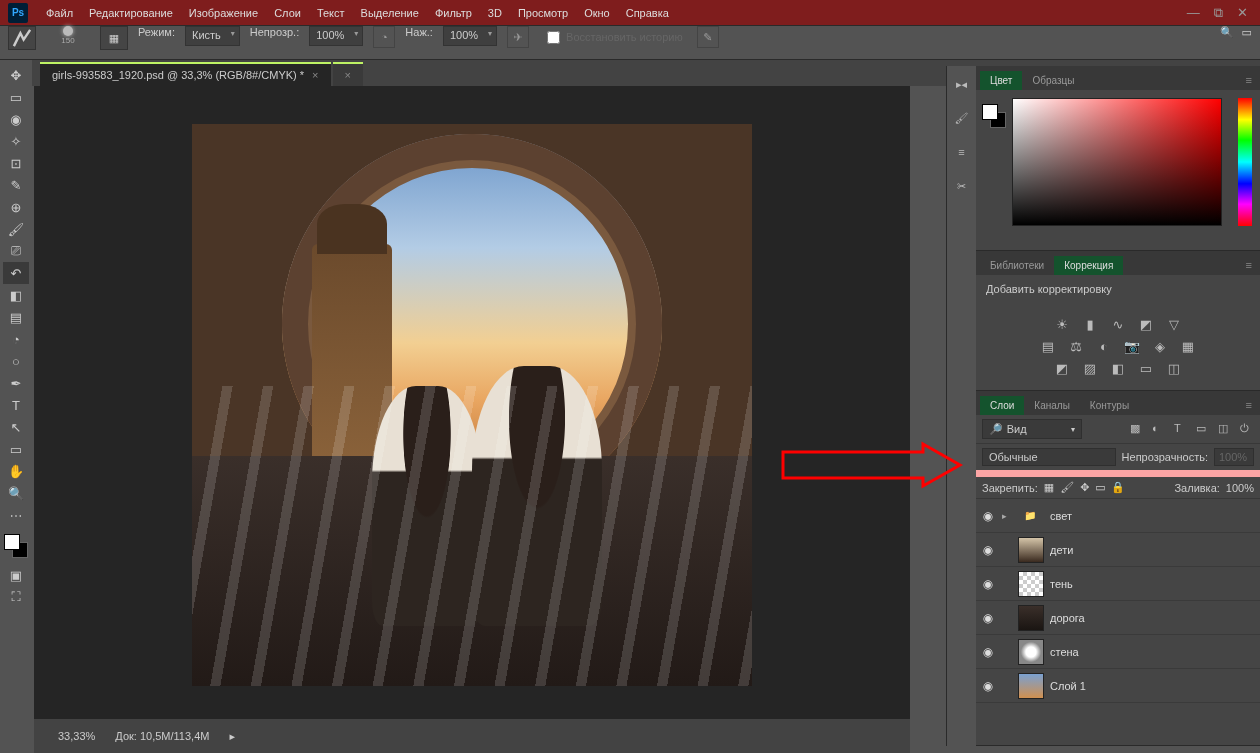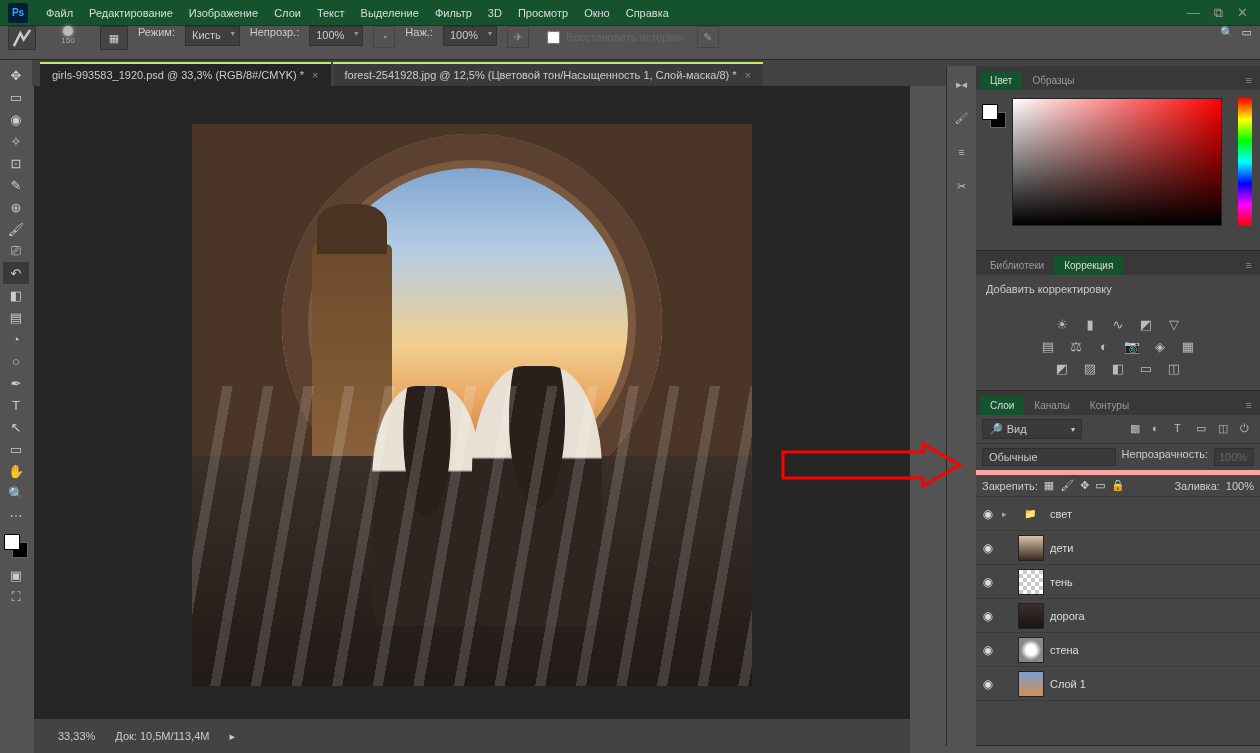--- a/index.html
+++ b/index.html
@@ -1,18 +1,18 @@
 <!DOCTYPE html>
 <html><head>
 <meta charset="utf-8">
 <style>
 *{margin:0;padding:0;box-sizing:border-box;font-family:"Segoe UI",Tahoma,sans-serif;font-size:11px;color:#ccc;user-select:none}
 body{background:#535353;width:1260px;height:753px;overflow:hidden;position:relative}
 
-.menubar{height:26px;background:#14532d;display:flex;align-items:center;padding:0 8px;border-bottom:1px solid #2a2a2a}
+.menubar{height:26px;background:#7f1d1d;display:flex;align-items:center;padding:0 8px;border-bottom:1px solid #2a2a2a}
 .ps-logo{width:20px;height:20px;background:#001e36;display:flex;align-items:center;justify-content:center;color:#31a8ff;font-weight:bold;font-size:10px;border-radius:2px;margin-right:10px}
 .menu-item{padding:4px 8px;color:#ddd;cursor:default}
 .window-controls{margin-left:auto;display:flex;gap:14px;padding-right:4px}
 .window-controls span{color:#999;cursor:default;font-size:13px}
 
 .optionsbar{height:34px;background:#535353;display:flex;align-items:flex-start;padding:0 8px;gap:10px;border-bottom:1px solid #2a2a2a}
 .opt-icon{width:28px;height:24px;background:#454545;border:1px solid #333;display:flex;align-items:center;justify-content:center}
 .brush-preview{width:44px;text-align:center}
 .brush-dot{width:10px;height:10px;background:#bbb;border-radius:50%;margin:0 auto;box-shadow:0 0 4px #bbb}
 .brush-size{font-size:8px;color:#aaa}
@@ -61,21 +61,21 @@
 .corr-body{padding:8px 10px}
 .corr-title{color:#ccc;margin-bottom:21px}
 .corr-row{display:flex;gap:10px;justify-content:center;margin:6px 0}
 .corr-row span{width:18px;height:16px;color:#bbb;display:flex;align-items:center;justify-content:center;font-size:13px}
 
 .layers-body{flex:1;display:flex;flex-direction:column}
 .layers-controls{display:flex;align-items:center;padding:4px 6px;gap:4px;border-bottom:1px solid #383838}
 .layers-controls .search{flex:0 0 100px;height:20px;background:#3a3a3a;border:1px solid #2f2f2f;padding:2px 6px;display:flex;align-items:center;gap:4px}
 .layers-controls .liconrow{margin-left:auto;display:flex;gap:8px}
 .layers-controls .licon{width:14px;height:14px;color:#bbb;font-size:11px}
-.layers-row2{display:flex;padding:4px 6px;gap:6px;border-bottom:5px solid #fca5a5;color:#888}
+.layers-row2{display:flex;align-items:center;padding:4px 6px;gap:6px;border-bottom:7px solid #fca5a5;color:#888}
 .layers-row2 .blend{flex:1;background:#3a3a3a;border:1px solid #2f2f2f;height:18px;padding:2px 6px}
 .layers-row2 .opa{width:40px;background:#3a3a3a;border:1px solid #2f2f2f;height:18px;padding:2px 4px;color:#666}
 .layers-row3{display:flex;align-items:center;padding:4px 6px;gap:6px;border-bottom:1px solid #383838;color:#888;font-size:10px}
 .layers-row3 .lockicons{display:flex;gap:6px}
 .layers-list{flex:1;overflow:auto;background:#454545}
 .layer{height:34px;display:flex;align-items:center;padding:0 4px;gap:6px;border-bottom:1px solid #3a3a3a}
 .layer .eye{width:16px;text-align:center;color:#ddd;font-size:12px}
 .layer .arrow{width:10px;color:#aaa;font-size:9px}
 .layer .thumb{width:26px;height:26px;background:#666;border:1px solid #222;display:flex;align-items:center;justify-content:center;font-size:10px}
 .layer .thumb.transparent{background:repeating-conic-gradient(#ccc 0 25%,#fff 0 50%) 0 0/8px 8px}
@@ -146,21 +146,20 @@
     <span>▭</span>
   </div>
 </div>
 
 <div class="doctabs">
   <div class="doctab active">
     <span>girls-993583_1920.psd @ 33,3% (RGB/8#/CMYK) *</span>
     <span class="close">×</span>
   </div>
   <div class="doctab">
-    <span>forest-2541928.jpg @ 12,5% (Цветовой тон/Насыщенность 1, Слой-маска/8) *</span>
     <span class="close">×</span>
   </div>
 </div>
 
 <div class="toolstrip">
   <div class="tool">✥</div>
   <div class="tool">▭</div>
   <div class="tool">◉</div>
   <div class="tool">✧</div>
   <div class="tool">⊡</div>

